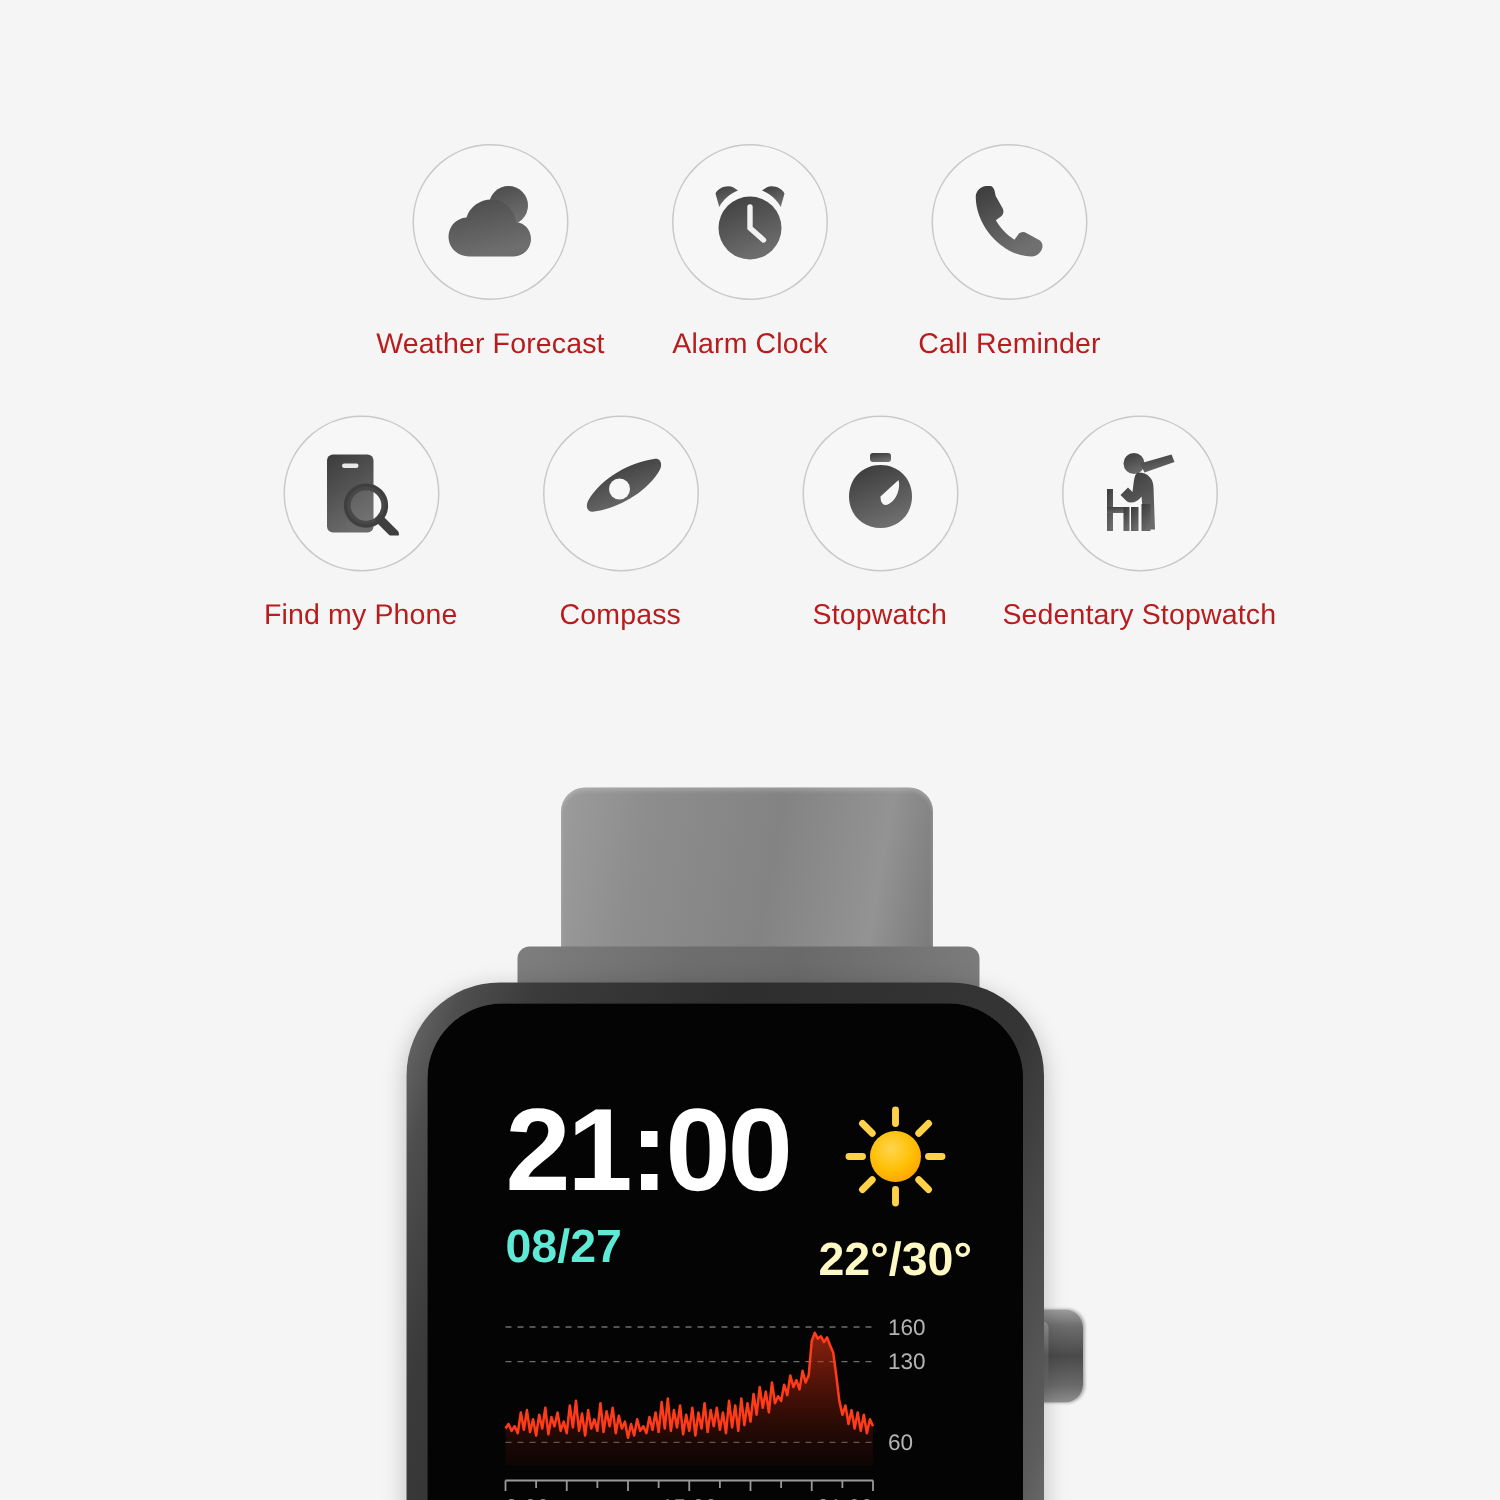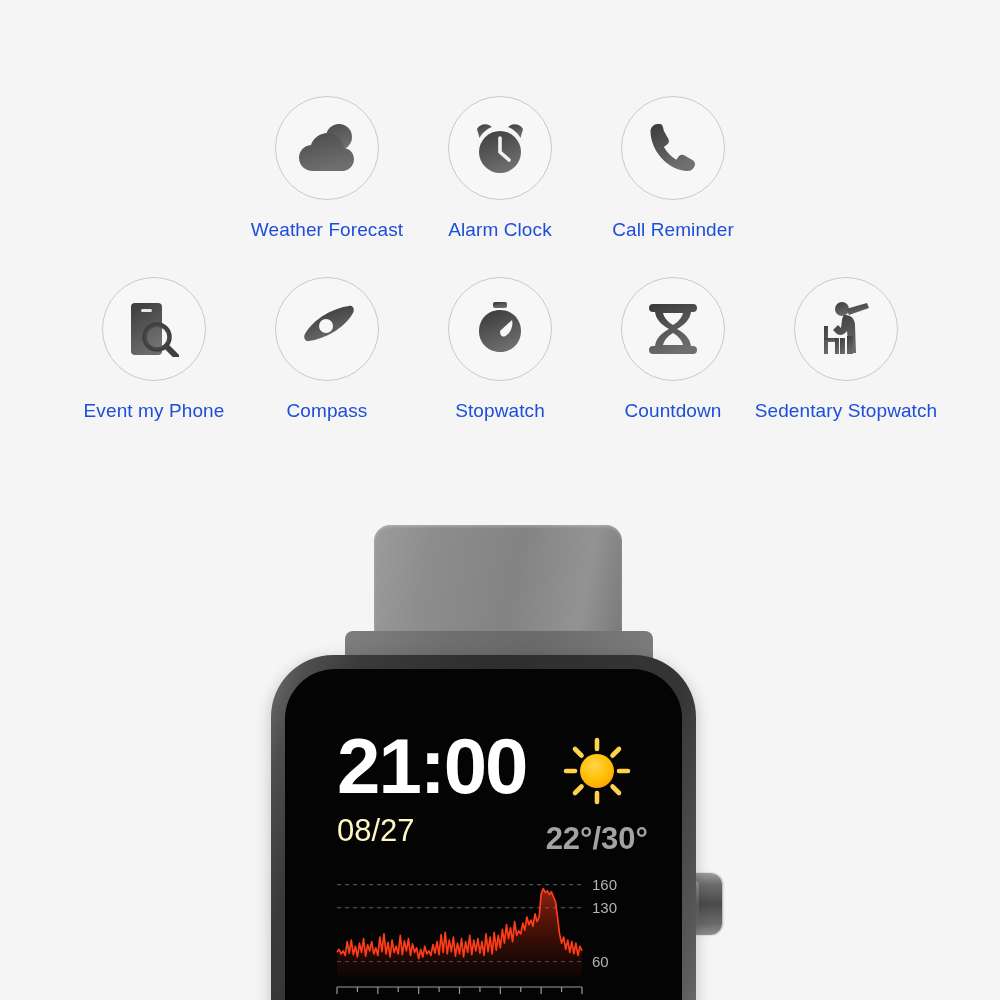--- a/index.html
+++ b/index.html
@@ -52,21 +52,21 @@
     justify-content: center;
     position: relative;
   }
 
   .feature-circle svg { display: block; }
 
   .feature-label {
     margin-top: 20px;
     font-size: 19px;
     line-height: 1.1;
-    color: #1d4ed8;
+    color: #b91c1c;
     white-space: nowrap;
     letter-spacing: 0.1px;
   }
 
   
   .watch-wrap {
     position: absolute;
     left: 0;
     top: 505px;
     width: 908px;
@@ -173,37 +173,37 @@
     font-size: 78px;
     font-weight: bold;
     color: #ffffff;
     line-height: 0.92;
     letter-spacing: -2px;
   }
 
   .date {
     margin-top: 10px;
     font-size: 31px;
-    font-weight: normal;
-    color: #fef9c3;
+    font-weight: bold;
+    color: #5eead4;
     letter-spacing: 0px;
   }
 
   .weather-col {
     display: flex;
     flex-direction: column;
     align-items: center;
     padding-top: 6px;
   }
 
   .temps {
     margin-top: 12px;
     font-size: 31px;
     font-weight: bold;
-    color: #a3a3a3;
+    color: #fef9c3;
     white-space: nowrap;
   }
 
   
   .hr-chart {
     position: absolute;
     left: 52px;
     top: 200px;
     width: 300px;
     height: 150px;
@@ -301,21 +301,21 @@
               </linearGradient>
             </defs>
             <rect x="3" y="2" width="31" height="52" rx="4" fill="url(#gIcoF)"></rect>
             <rect x="13" y="8" width="11" height="3" rx="1.5" fill="#e8e8e8"></rect>
             <circle cx="29" cy="36" r="12.5" fill="none" stroke="#3f3f3f" stroke-width="4.5"></circle>
             <circle cx="29" cy="36" r="12.5" fill="#f7f7f7" fill-opacity="0.05"></circle>
             <path d="M38.5 45.5L48 55" stroke="#3f3f3f" stroke-width="6" stroke-linecap="round"></path>
           </svg>
         </span>
       </div>
-      <div class="feature-label">Event my Phone</div>
+      <div class="feature-label">Find my Phone</div>
     </div>
 
     <div class="feature-cell">
       <div class="feature-circle">
         <span>
           <svg width="54" height="54" viewBox="0 0 54 54">
             <defs>
               <linearGradient id="gIcoG" x1="0.1" y1="0" x2="0.6" y2="1">
                 <stop offset="0" stop-color="#333333"></stop>
                   <stop offset="1" stop-color="#6f6f6f"></stop>
@@ -341,38 +341,20 @@
             </defs>
             <rect x="19" y="1" width="14" height="6" rx="2" fill="url(#gIcoH)"></rect>
             <path d="M26 9c-12 0-21 9-21 21s9 21 21 21 21-9 21-21S38 9 26 9z" fill="url(#gIcoH)"></path>
             <path d="M26 30l12-11c1.5 5-1 13-6.5 16-3 1.6-5.5 0-5.5-5z" fill="#f7f7f7"></path>
           </svg>
         </span>
       </div>
       <div class="feature-label">Stopwatch</div>
     </div>
 
-    <div class="feature-cell">
-      <div class="feature-circle">
-        <span>
-          <svg width="48" height="54" viewBox="0 0 48 54">
-            <defs>
-              <linearGradient id="gIcoI" x1="0.1" y1="0" x2="0.5" y2="1">
-                <stop offset="0" stop-color="#3a3a3a"></stop>
-                  <stop offset="1" stop-color="#6f6f6f"></stop>
-              </linearGradient>
-            </defs>
-            <path d="M4 2h40a4 4 0 0 1 0 8h-2c-1 8-7 13-14 17 7 4 13 9 14 17h2a4 4 0 0 1 0 8H4a4 4 0 0 1 0-8h2c1-8 7-13 14-17C13 23 7 18 6 10H4a4 4 0 0 1 0-8z" fill="url(#gIcoI)"></path>
-            <path d="M14 11h20c-1.5 6-6 9.5-10 12-4-2.5-8.5-6-10-12z" fill="#f7f7f7"></path>
-            <path d="M24 31c4 2.5 8.5 6 10 12H14c1.5-6 6-9.5 10-12z" fill="#f7f7f7"></path>
-          </svg>
-        </span>
-      </div>
-      <div class="feature-label">Countdown</div>
-    </div>
 
     <div class="feature-cell">
       <div class="feature-circle">
         <span>
           <svg width="54" height="58" viewBox="0 0 54 58">
             <defs>
               <linearGradient id="gIcoJ" x1="0.1" y1="0" x2="0.5" y2="1">
                 <stop offset="0" stop-color="#3c3c3c"></stop>
                   <stop offset="1" stop-color="#6a6a6a"></stop>
               </linearGradient>

